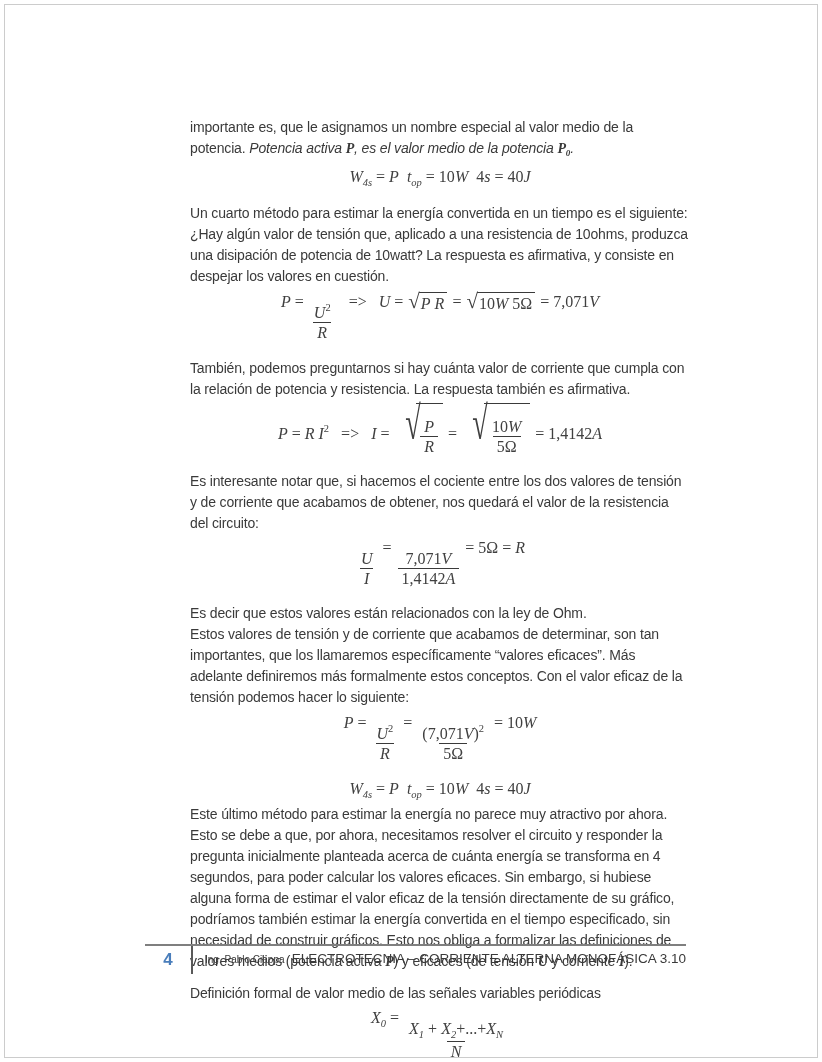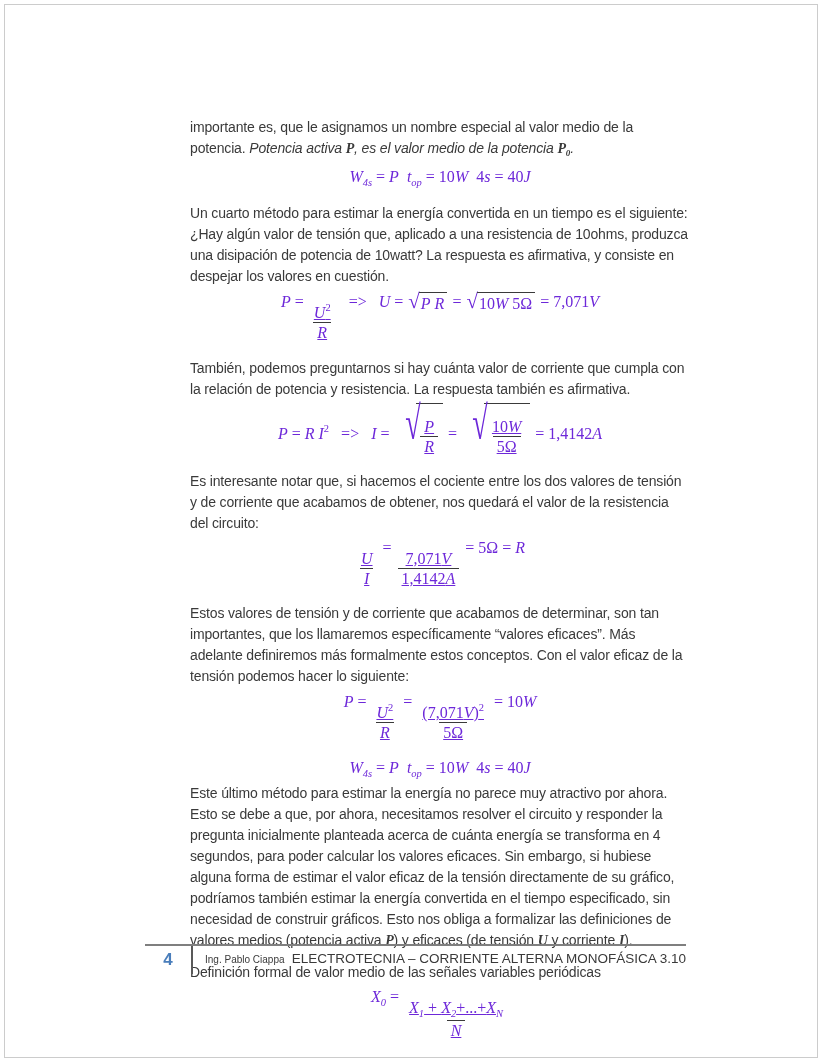--- a/index.html
+++ b/index.html
@@ -15,27 +15,27 @@
   .para{margin:0;}
   .heading{margin:0;font-weight:bold;}
   .gap{height:11px;}
   .it{font-style:italic;}
   .bold{font-weight:normal;}
   .bi{font-family:"Liberation Serif",serif;font-weight:bold;font-style:italic;}
   .bis{font-family:"Liberation Serif",serif;font-weight:bold;font-style:italic;font-size:9px;vertical-align:-3px;}
   
   .fm{
     text-align:center;font-family:"Liberation Serif",serif;font-size:16px;
-    color:#6d28d9;margin:3px 0;white-space:pre;letter-spacing:normal;line-height:1.25;
+    color:#404040;margin:3px 0;white-space:pre;letter-spacing:normal;line-height:1.25;
   }
   .fm .mv{font-style:italic;}
   .fm .mn{font-style:normal;}
   .msub{font-size:10.5px;font-style:italic;vertical-align:-4px;}
   .msup{font-size:10.5px;font-style:normal;vertical-align:7px;}
-  .mfrac{display:inline-flex;flex-direction:column;align-items:center;vertical-align:-11px;margin:12px 2px;line-height:1.2;text-decoration:underline;}
+  .mfrac{display:inline-flex;flex-direction:column;align-items:center;vertical-align:-11px;margin:12px 2px;line-height:1.2;}
   .mfrac > .num{padding:0 4px;}
   .mfrac > .den{padding:0 4px;border-top:1.4px solid #3a3a3a;}
   .msqrt{display:inline-flex;align-items:flex-start;vertical-align:middle;margin:0 1px;}
   .msqrt > .rad{font-style:normal;font-size:21px;line-height:0.95;margin-right:-1px;}
   .msqrt.tall > .rad{font-size:47px;line-height:0.86;font-weight:200;transform:scaleX(0.6);transform-origin:top right;margin-right:-4px;}
   .msqrt > .box{border-top:1.4px solid #3a3a3a;padding:1px 3px 0 2px;text-align:center;}
   
   .footer{position:absolute;left:145px;top:944px;width:541px;}
   .footer-rule{border-top:2px solid #7f7f7f;}
   .footer-row{display:flex;align-items:flex-start;}
@@ -52,20 +52,21 @@
 <div class="doc">
     <div class="para"><span>importante es, que le asignamos un nombre especial al valor medio de la potencia. </span><span class="it">Potencia activa </span><span class="bi">P</span><span class="it">, es el valor medio de la potencia </span><span class="bi">P</span><span class="bis">0</span><span class="it">.</span></div>
     <div class="fm"><span class="mv">W</span><span class="msub">4s</span><span class="mn"> = </span><span class="mv">P</span><span class="mn">  </span><span class="mv">t</span><span class="msub">op</span><span class="mn"> = 10</span><span class="mv">W</span><span class="mn">  4</span><span class="mv">s</span><span class="mn"> = 40</span><span class="mv">J</span></div>
     <div class="gap"></div>
     <div class="para"><span>Un cuarto método para estimar la energía convertida en un tiempo es el siguiente: ¿Hay algún valor de tensión que, aplicado a una resistencia de 10ohms, produzca una disipación de potencia de 10watt? La respuesta es afirmativa, y consiste en despejar los valores en cuestión.</span></div>
     <div class="fm"><span class="mv">P</span><span class="mn"> = </span><span class="mfrac"><span class="num"><span class="mv">U</span><span class="msup">2</span></span><span class="den"><span class="mv">R</span></span></span><span class="mn">   =&gt;   </span><span class="mv">U</span><span class="mn"> = </span><span class="msqrt"><span class="rad">√</span><span class="box"><span class="mv">P</span><span class="mn"> </span><span class="mv">R</span></span></span><span class="mn"> = </span><span class="msqrt"><span class="rad">√</span><span class="box"><span class="mn">10</span><span class="mv">W</span><span class="mn"> 5Ω</span></span></span><span class="mn"> = 7,071</span><span class="mv">V</span></div>
     <div class="para"><span>También, podemos preguntarnos si hay cuánta valor de corriente que cumpla con la relación de potencia y resistencia. La respuesta también es afirmativa.</span></div>
     <div class="fm"><span class="mv">P</span><span class="mn"> = </span><span class="mv">R</span><span class="mn"> </span><span class="mv">I</span><span class="msup">2</span><span class="mn">   =&gt;   </span><span class="mv">I</span><span class="mn"> = </span><span class="msqrt tall"><span class="rad">√</span><span class="box"><span class="mfrac"><span class="num"><span class="mv">P</span></span><span class="den"><span class="mv">R</span></span></span></span></span><span class="mn"> = </span><span class="msqrt tall"><span class="rad">√</span><span class="box"><span class="mfrac"><span class="num"><span class="mn">10</span><span class="mv">W</span></span><span class="den"><span class="mn">5Ω</span></span></span></span></span><span class="mn"> = 1,4142</span><span class="mv">A</span></div>
     <div class="para"><span>Es interesante notar que, si hacemos el cociente entre los dos valores de tensión y de corriente que acabamos de obtener, nos quedará el valor de la resistencia del circuito:</span></div>
     <div class="fm"><span class="mfrac"><span class="num"><span class="mv">U</span></span><span class="den"><span class="mv">I</span></span></span><span class="mn"> = </span><span class="mfrac"><span class="num"><span class="mn">7,071</span><span class="mv">V</span></span><span class="den"><span class="mn">1,4142</span><span class="mv">A</span></span></span><span class="mn"> = 5Ω = </span><span class="mv">R</span></div>
+    <div class="para"><span>Es decir que estos valores están relacionados con la ley de Ohm.</span></div>
     <div class="para"><span>Estos valores de tensión y de corriente que acabamos de determinar, son tan importantes, que los llamaremos específicamente “valores eficaces”. Más adelante definiremos más formalmente estos conceptos. Con el valor eficaz de la tensión podemos hacer lo siguiente:</span></div>
     <div class="fm"><span class="mv">P</span><span class="mn"> = </span><span class="mfrac"><span class="num"><span class="mv">U</span><span class="msup">2</span></span><span class="den"><span class="mv">R</span></span></span><span class="mn"> = </span><span class="mfrac"><span class="num"><span class="mn">(7,071</span><span class="mv">V</span><span class="mn">)</span><span class="msup">2</span></span><span class="den"><span class="mn">5Ω</span></span></span><span class="mn"> = 10</span><span class="mv">W</span></div>
     <div class="fm"><span class="mv">W</span><span class="msub">4s</span><span class="mn"> = </span><span class="mv">P</span><span class="mn">  </span><span class="mv">t</span><span class="msub">op</span><span class="mn"> = 10</span><span class="mv">W</span><span class="mn">  4</span><span class="mv">s</span><span class="mn"> = 40</span><span class="mv">J</span></div>
     <div class="para"><span>Este último método para estimar la energía no parece muy atractivo por ahora. Esto se debe a que, por ahora, necesitamos resolver el circuito y responder la pregunta inicialmente planteada acerca de cuánta energía se transforma en 4 segundos, para poder calcular los valores eficaces. Sin embargo, si hubiese alguna forma de estimar el valor eficaz de la tensión directamente de su gráfico, podríamos también estimar la energía convertida en el tiempo especificado, sin necesidad de construir gráficos. Esto nos obliga a formalizar las definiciones de valores medios (potencia activa </span><span class="bi">P</span><span>) y eficaces (de tensión </span><span class="bi">U</span><span> y corriente </span><span class="bi">I</span><span>).</span></div>
     <div class="gap"></div>
     <div class="heading"><span class="bold">Definición formal de valor medio de las señales variables periódicas</span></div>
     <div class="fm"><span class="mv">X</span><span class="msub">0</span><span class="mn"> = </span><span class="mfrac"><span class="num"><span class="mv">X</span><span class="msub">1</span><span class="mn"> + </span><span class="mv">X</span><span class="msub">2</span><span class="mn">+...+</span><span class="mv">X</span><span class="msub">N</span></span><span class="den"><span class="mv">N</span></span></span></div>
   </div>
 
 <div class="footer">

